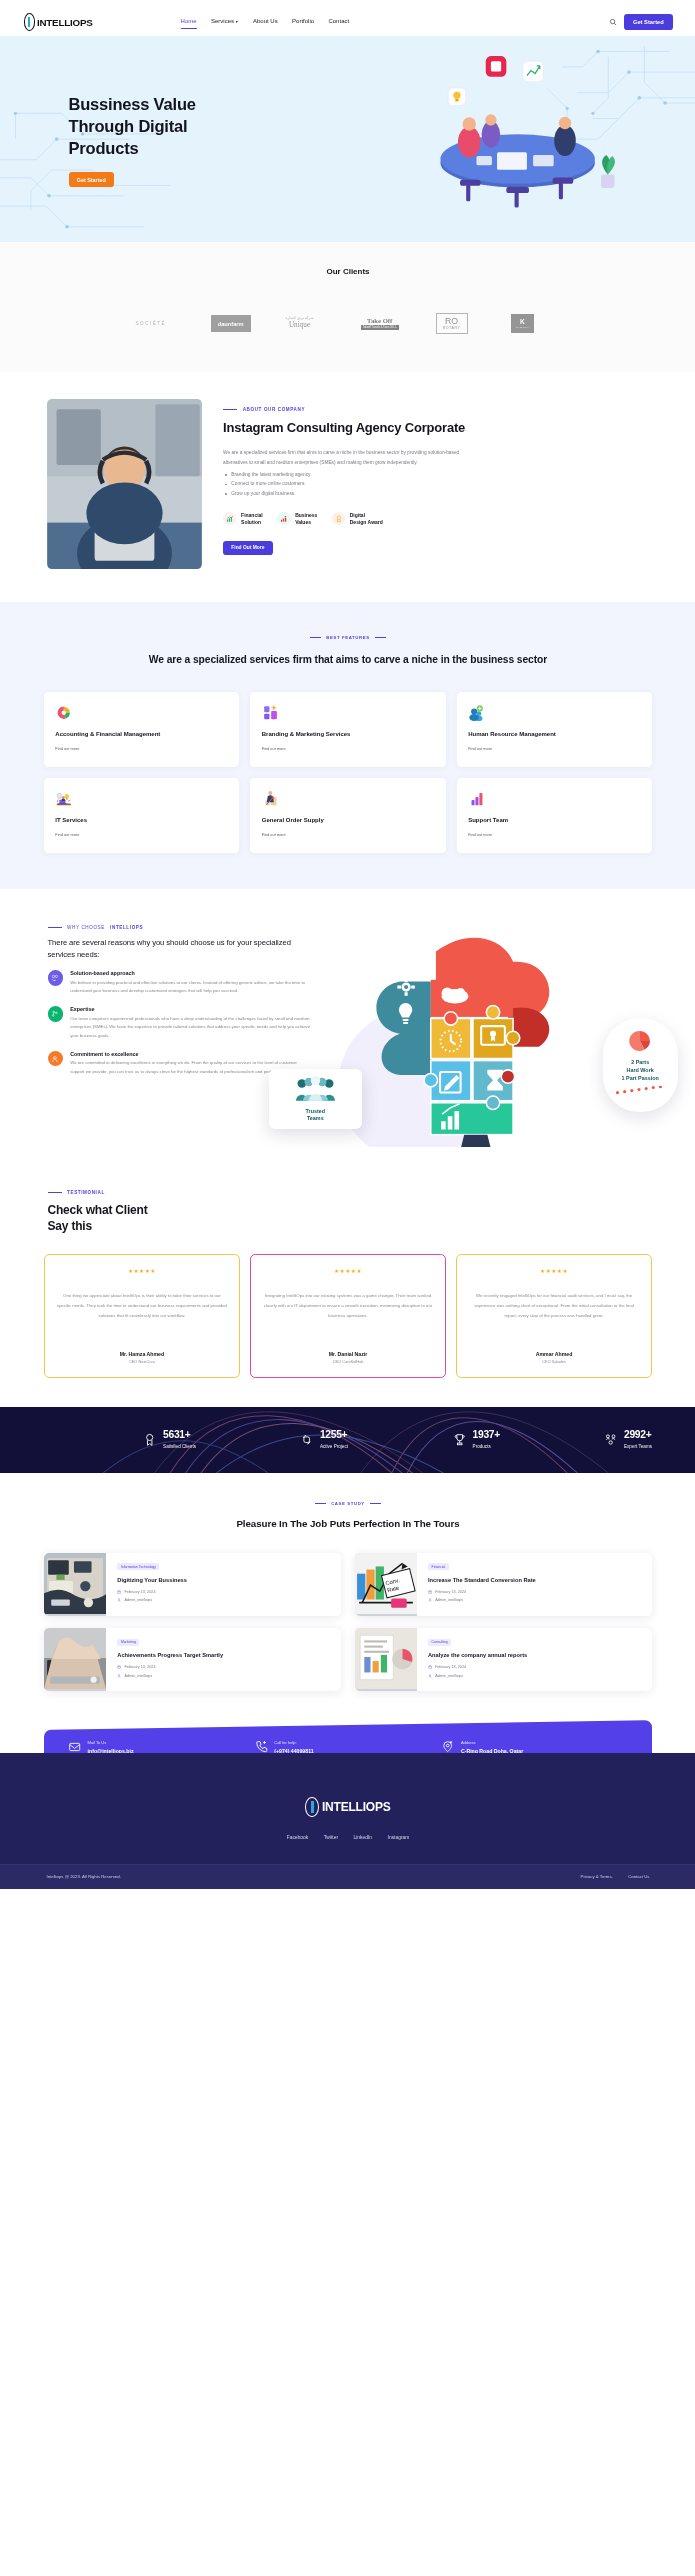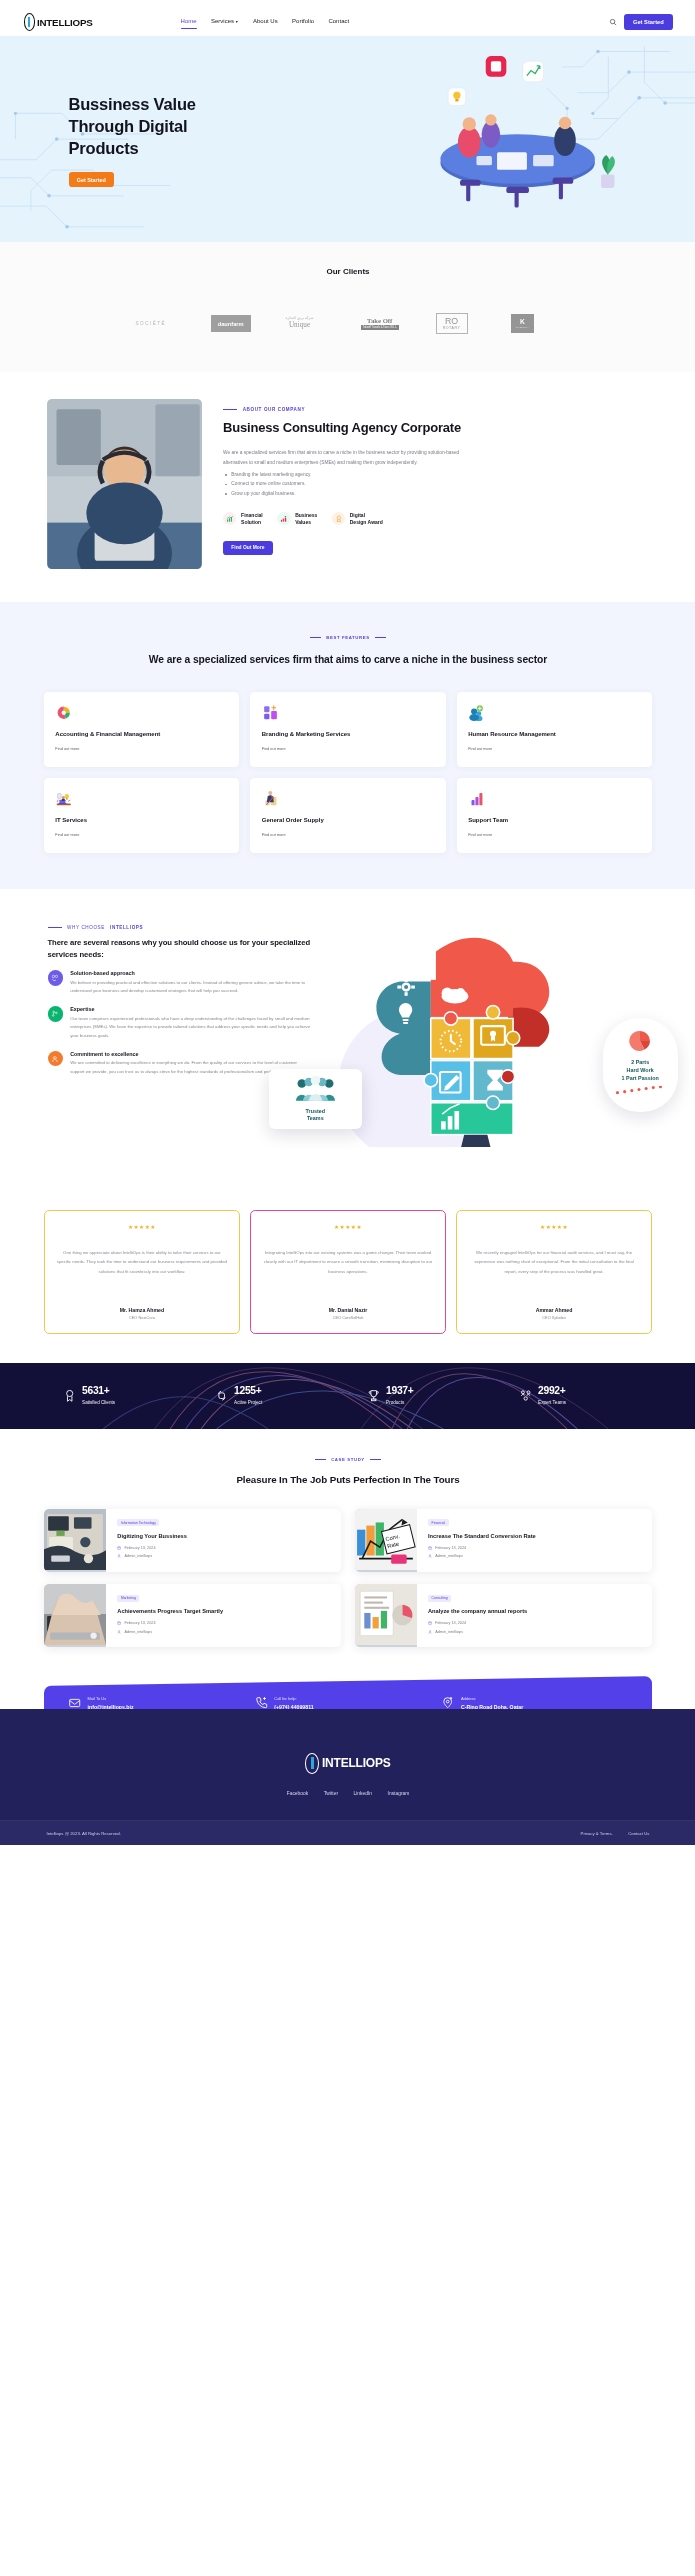--- a/index.html
+++ b/index.html
@@ -86,21 +86,21 @@
   .cards{width:608px;margin:24px auto 0;display:grid;grid-template-columns:repeat(3,1fr);gap:10.3px 11.3px;}
   .card{background:#fff;border-radius:4.6px;padding:12.4px 11.3px 15.5px;min-height:63px;box-shadow:0 1px 7.2px rgba(38,50,110,.05);}
   .card-ic{height:17.5px;display:flex;align-items:flex-end;}
   .card-h{margin-top:8.2px;font-size:6px;font-weight:bold;line-height:1.45;color:#15151f;}
   .card-link{margin-top:7.2px;font-size:3.9px;color:#5d5d6a;text-decoration:none;display:inline-block;}
 
   
   .why{background:#fff;padding:29px 0 26px;position:relative;overflow:hidden;}
   .why-inner{width:649px;margin:0 auto;display:flex;gap:10.3px;}
   .why-left{width:289px;padding-left:24px;padding-top:7.2px;}
-  .why-h2{margin-top:7.2px;font-size:7.7px;line-height:1.45;font-weight:bold;color:#15151f;letter-spacing:-0.1px;}
+  .why-h2{margin-top:7.2px;font-size:7.7px;line-height:1.45;font-weight:normal;color:#15151f;letter-spacing:-0.1px;}
   .reason{display:flex;gap:7.2px;margin-top:10.3px;}
   .reason-ic{width:15.5px;height:15.5px;border-radius:50%;flex:none;display:flex;align-items:center;justify-content:center;}
   .r1{background:#6c5ce7;}
   .r2{background:#09b56e;}
   .r3{background:#f47a2c;}
   .reason-h{font-size:5.4px;font-weight:bold;color:#15151f;}
   .reason-p{margin-top:2.6px;font-size:4.3px;line-height:2.0;color:#86868f;}
   .why-right{flex:1;position:relative;min-height:222px;}
 
   
@@ -121,21 +121,21 @@
   .tc3{border:0.5px solid #f3c64a;}
   .stars{font-size:5.7px;color:#f2b01e;letter-spacing:0.5px;}
   .tq{margin-top:17.5px;font-size:4.3px;line-height:2.3;color:#8a8a93;text-align:center;flex:1;}
   .tname{margin-top:8.2px;font-size:5.2px;font-weight:bold;color:#15151f;}
   .trole{margin-top:2.6px;font-size:3.9px;color:#8a8a93;}
 
   
   .stats{height:66px;background:#120f38;position:relative;overflow:hidden;display:flex;align-items:center;}
   .stats-bg{position:absolute;inset:0;}
   .stats-row{position:relative;width:608px;margin:0 auto;display:grid;grid-template-columns:repeat(4,1fr);}
-  .stat{display:flex;align-items:center;gap:6.2px;justify-content:flex-start;padding-left:18.5px;}
+  .stat{display:flex;align-items:center;gap:6.2px;justify-content:flex-end;padding-left:18.5px;}
   .stat-ic{width:13.4px;height:13.4px;flex:none;}
   .stat-num{font-size:10.3px;font-weight:bold;color:#fff;line-height:1;letter-spacing:-0.3px;}
   .stat-lbl{margin-top:3.6px;font-size:4.6px;color:#ffffff;opacity:.95;}
 
   
   .case{background:#fff;padding:28px 0 20.6px;}
   .case-h2{margin-top:11.3px;text-align:center;font-size:9.8px;line-height:1.45;font-weight:bold;color:#15151f;letter-spacing:-0.1px;}
   .posts{width:608px;margin:21.6px auto 0;display:grid;grid-template-columns:1fr 1fr;gap:12.4px 13.4px;}
   .post{background:#fff;border-radius:5.2px;box-shadow:0 1.5px 9.3px rgba(30,30,80,.09);display:flex;overflow:hidden;min-height:61px;}
   .post-img{width:62px;flex:none;background:#cdd3d8;position:relative;overflow:hidden;}
@@ -351,21 +351,21 @@
           <path d="M108 120 q-12 22 0 44" stroke="#2b2b33" stroke-width="9" fill="none"></path>
           <path d="M192 120 q12 22 0 44" stroke="#2b2b33" stroke-width="9" fill="none"></path>
           <path d="M108 118 q42 -28 84 0" stroke="#2b2b33" stroke-width="8" fill="none"></path>
         </svg>
       </div>
       <div class="about-right">
         <div class="eyebrow">
             <span class="dash"></span>
             <span>ABOUT OUR COMPANY</span>
           </div>
-        <h2 class="about-h2">Business Consulting Agency Corporate</h2>
+        <h2 class="about-h2">Instagram Consulting Agency Corporate</h2>
         <p class="about-p">We are a specialized services firm that aims to carve a niche in the business sector by providing solution-based alternatives to small and medium enterprises (SMEs) and making them grow independently.</p>
         <ul class="about-ul">
           <li>Branding the latest marketing agency.</li>
           <li>Connect to more online customers.</li>
           <li>Grow up your digital business.</li>
         </ul>
         <div class="about-feats">
           <div class="feat">
             <span class="feat-ic f1">
               <svg width="7.7" height="7.7" viewBox="0 0 24 24">
@@ -660,20 +660,27 @@
                 <circle cx="76" cy="3" r="3"></circle>
                 <circle cx="90" cy="1.5" r="3"></circle>
               </g>
           </svg>
         </div>
       </div>
     </div>
   </div>
 
   <div class="testi">
+    <div class="testi-inner">
+      <div class="eyebrow">
+          <span class="dash"></span>
+          <span>TESTIMONIAL</span>
+        </div>
+      <h2 class="testi-h2"><span>Check what Client</span><br><span>Say this</span></h2>
+    </div>
     <div class="testi-cards">
       <div class="tcard tc1">
         <div class="stars">★★★★★</div>
         <div class="tq">One thing we appreciate about IntelliOps is their ability to tailor their services to our specific needs. They took the time to understand our business requirements and provided solutions that fit seamlessly into our workflow.</div>
         <div class="tname">Mr. Hamza Ahmed</div>
         <div class="trole">CEO NextCura</div>
       </div>
       <div class="tcard tc2">
         <div class="stars">★★★★★</div>
         <div class="tq">Integrating IntelliOps into our existing systems was a game changer. Their team worked closely with our IT department to ensure a smooth transition, minimizing disruption to our business operations.</div>

